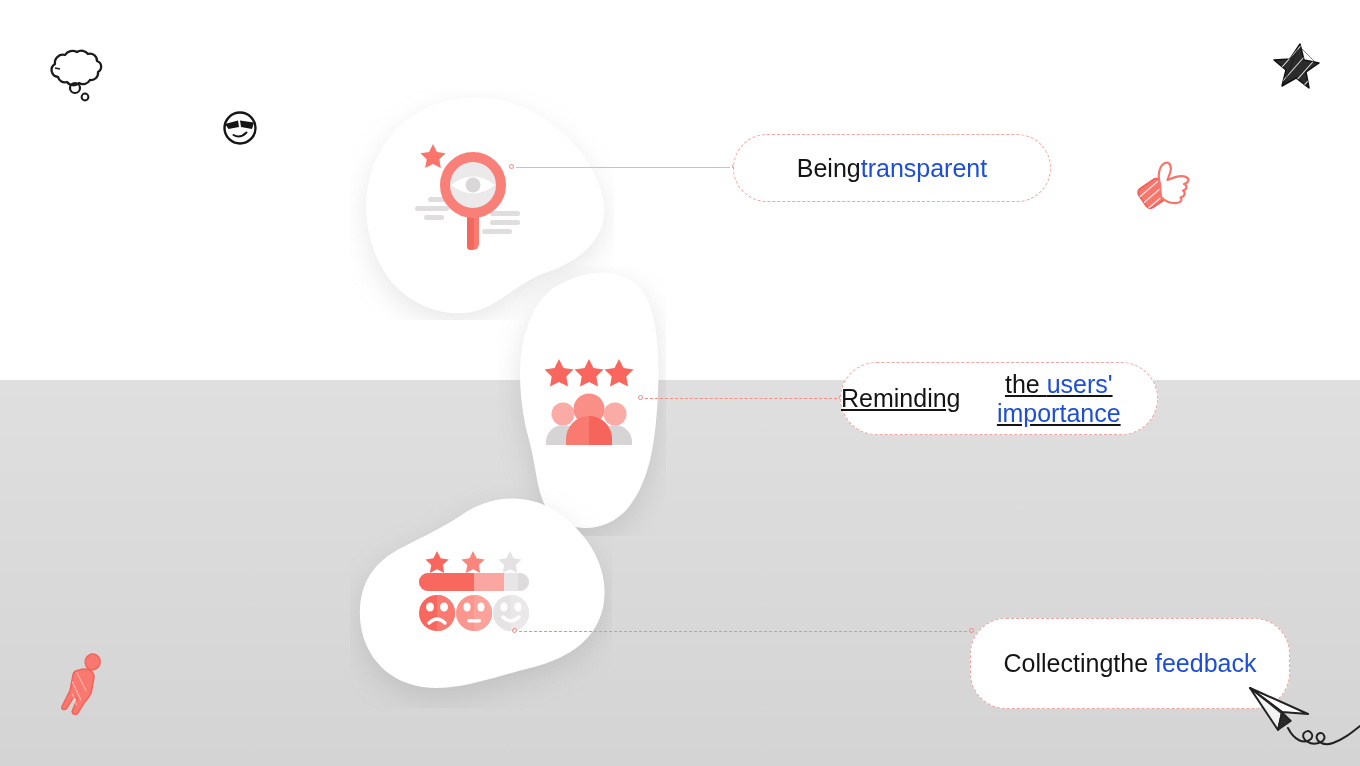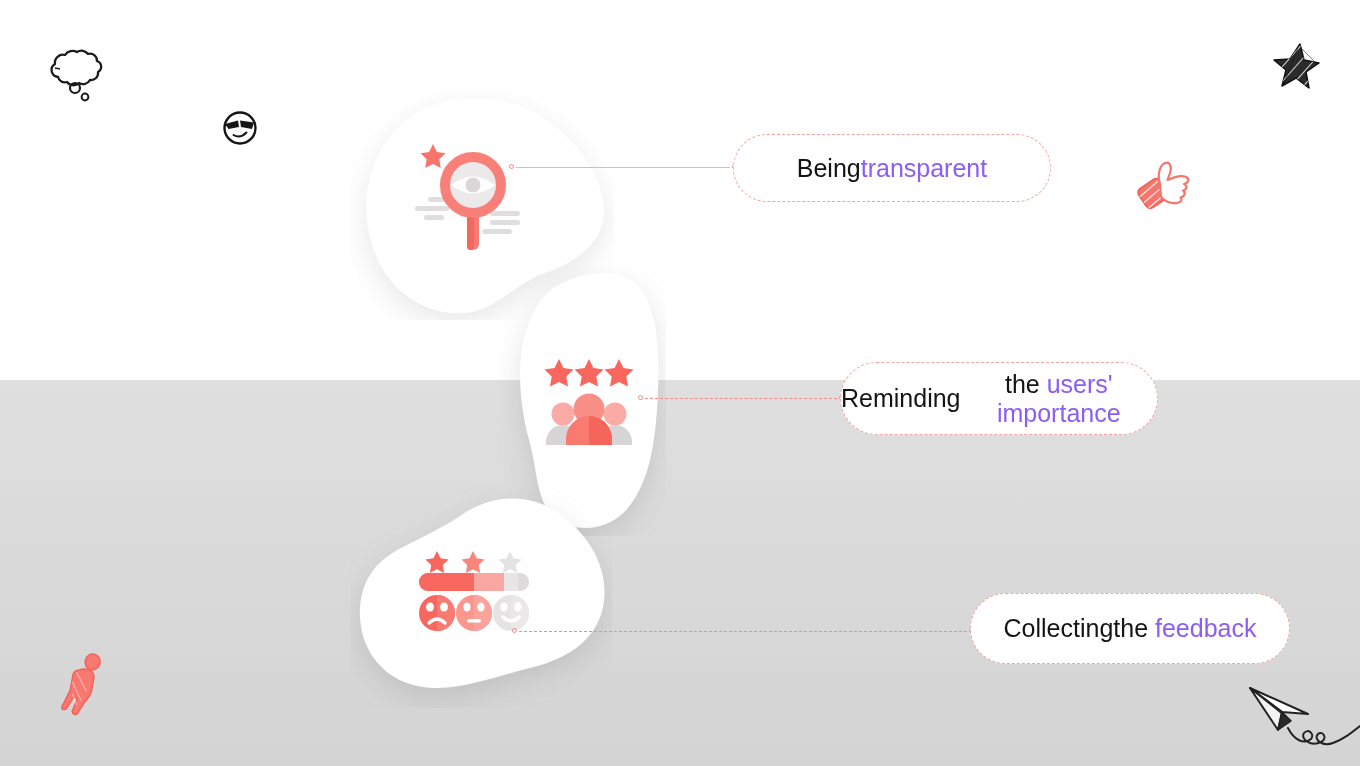--- a/index.html
+++ b/index.html
@@ -33,24 +33,24 @@
   .connector .dot.start { left:-7px; }
   .connector .dot.end { right:-7px; }
   #conn1 { left:516px; top:167px; width:214px; border-top:1.2px solid #BFCBAE; }
   #conn2 { left:645px; top:398px; width:192px; border-top:1.5px dashed #F58C85; }
   #conn3 { left:519px; top:631px; width:448px; border-top:1.5px dashed #F58C85; }
 
   
   .callout { position:absolute; background:#fff; border:1.6px dashed #F5A39C;
              display:flex; flex-direction:row; align-items:center; justify-content:center;
              font-size:25px; line-height:29px; color:#141414; text-align:center; }
-  .callout .accent { color:#8b5cf6; }
+  .callout .accent { color:#1d4ed8; }
   #callout1 { left:733px; top:134px; width:318px; height:68px; border-radius:34px; }
-  #callout2 { left:840px; top:362px; width:318px; height:73px; border-radius:37px; }
-  #callout3 { left:970px; top:593px; width:320px; height:71px; border-radius:36px; }
+  #callout2 { left:840px; top:362px; width:318px; height:73px; border-radius:37px;text-decoration:underline; }
+  #callout3 { left:970px; top:618px; width:320px; height:91px; border-radius:36px; }
 
   .doodle { position:absolute; }
 </style>
 </head>
 <body>
 
 <div class="stage">
 
   <div class="bg-band"></div>
 

